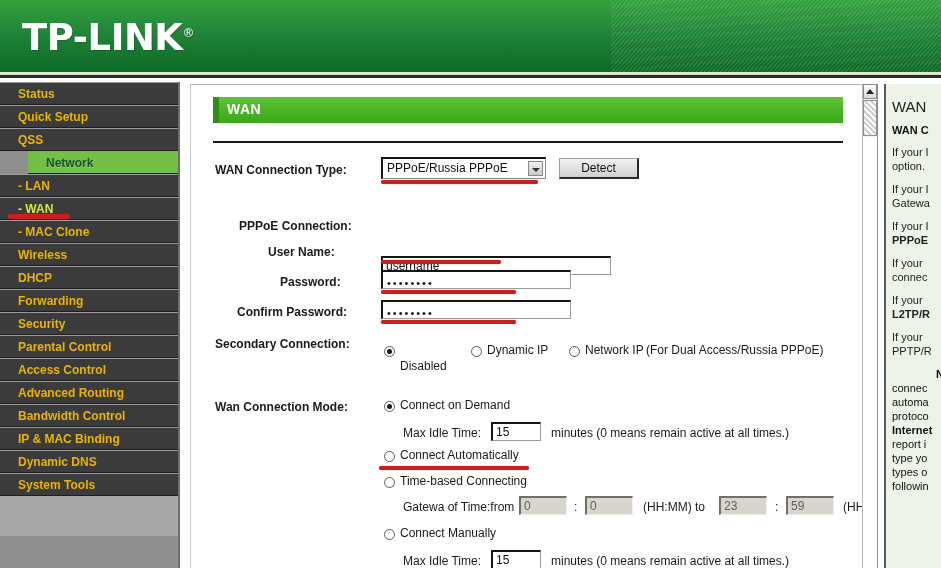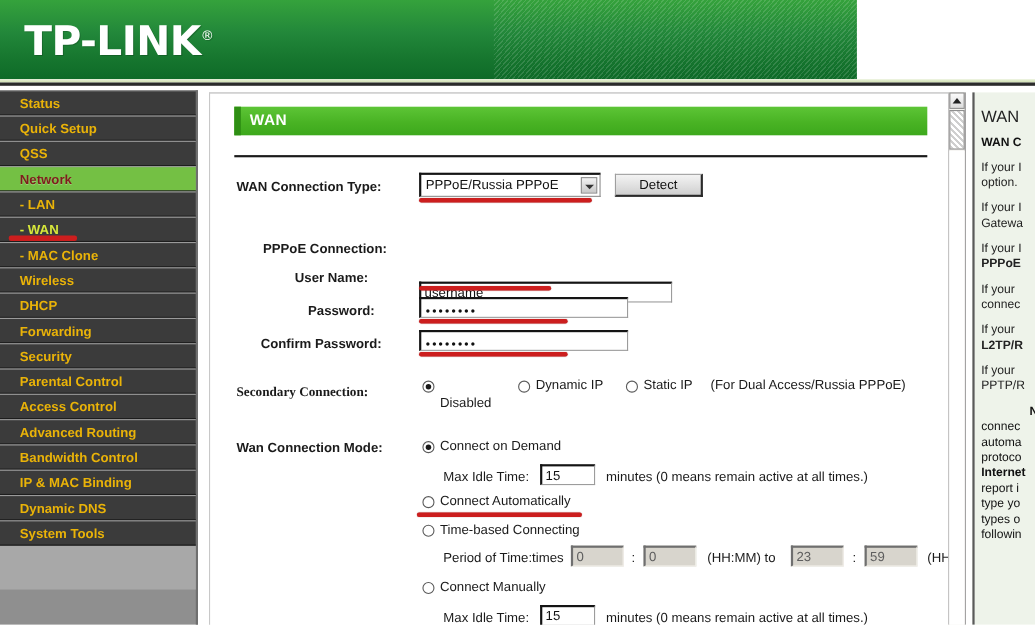--- a/index.html
+++ b/index.html
@@ -19,21 +19,21 @@
     position: relative;
     width: 941px;
     height: 568px;
     overflow: hidden;
   }
 
   
   .header {
     position: absolute;
     left: 0; top: 0;
-    width: 779px;
+    width: 941px;
     height: 72px;
     background: linear-gradient(180deg, #35a23c 0%, #22873a 42%, #17772f 72%, #0e6a28 100%);
     overflow: hidden;
   }
   .header-stripes {
     position: absolute;
     right: 0; top: -10px;
     width: 330px;
     height: 92px;
     background: repeating-linear-gradient(
@@ -98,22 +98,23 @@
     border-bottom: 1px solid #1d1d1d;
     box-sizing: border-box;
     white-space: nowrap;
     overflow: hidden;
   }
   .nav-item.sub {
     padding-left: 18px;
   }
   .nav-item.active {
     background: #74c044;
-    color: #7f1d1d;
+    color: #14532d;
     text-shadow: 0 1px 0 rgba(255,255,255,0.25);
+    margin-left: 28px;
   }
   .nav-item.highlight {
     color: #d8e83a;
   }
   .nav-underline {
     position: absolute;
     left: 8px;
     bottom: 0px;
     width: 62px;
     height: 5px;
@@ -431,46 +432,46 @@
       <span class="pwd-dots" style="left:4px; top:3px;">••••••••</span>
     </div>
     <div class="ann" style="left:190px; top:205px; width:135px; height:4px;"></div>
 
     <div class="row-label" style="left:46px; top:220px;">Confirm Password:</div>
     <div class="txt" style="left:190px; top:215px; width:190px;">
       <span class="pwd-dots" style="left:4px; top:3px;">••••••••</span>
     </div>
     <div class="ann" style="left:190px; top:235px; width:135px; height:4px;"></div>
 
-    <div class="row-label" style="left:24px; top:264px;font-family:Liberation Serif, serif;">Secondary Connection:</div>
+    <div class="row-label" style="left:24px; top:252px;">Secondary Connection:</div>
     <div class="radio on" style="left:193px; top:261px;"></div>
     <div class="plain" style="left:209px; top:274px;">Disabled</div>
     <div class="radio" style="left:280px; top:261px;"></div>
     <div class="plain" style="left:296px; top:258px;">Dynamic IP</div>
     <div class="radio" style="left:378px; top:261px;"></div>
-    <div class="plain" style="left:394px; top:258px;">Static IP</div>
+    <div class="plain" style="left:394px; top:258px;">Network IP</div>
     <div class="plain" style="left:455px; top:258px;">(For Dual Access/Russia PPPoE)</div>
 
     <div class="row-label" style="left:24px; top:315px;">Wan Connection Mode:</div>
 
     <div class="radio on" style="left:193px; top:316px;"></div>
     <div class="plain" style="left:209px; top:313px;">Connect on Demand</div>
 
     <div class="plain" style="left:212px; top:341px;">Max Idle Time:</div>
     <input class="txt" style="left: 300px; top: 337px; width: 50px;" value="15">
     <div class="plain" style="left:360px; top:341px;">minutes (0 means remain active at all times.)</div>
 
     <div class="radio" style="left:193px; top:366px;"></div>
     <div class="plain" style="left:209px; top:363px;">Connect Automatically</div>
     <div class="ann" style="left:188px; top:381px; width:150px; height:4px;"></div>
 
     <div class="radio" style="left:193px; top:392px;"></div>
     <div class="plain" style="left:209px; top:389px;">Time-based Connecting</div>
 
-    <div class="plain" style="left:212px; top:415px;">Period of Time:times</div>
+    <div class="plain" style="left:212px; top:415px;">Gatewa of Time:from</div>
     <input class="txt disabled" style="left: 328px; top: 411px; width: 48px;" value="0">
     <div class="plain" style="left:383px; top:415px;">:</div>
     <input class="txt disabled" style="left: 394px; top: 411px; width: 48px;" value="0">
     <div class="plain" style="left:452px; top:415px;">(HH:MM) to</div>
     <input class="txt disabled" style="left: 528px; top: 411px; width: 48px;" value="23">
     <div class="plain" style="left:584px; top:415px;">:</div>
     <input class="txt disabled" style="left: 595px; top: 411px; width: 48px;" value="59">
     <div class="plain" style="left:652px; top:415px;">(HH</div>
 
     <div class="radio" style="left:193px; top:444px;"></div>

